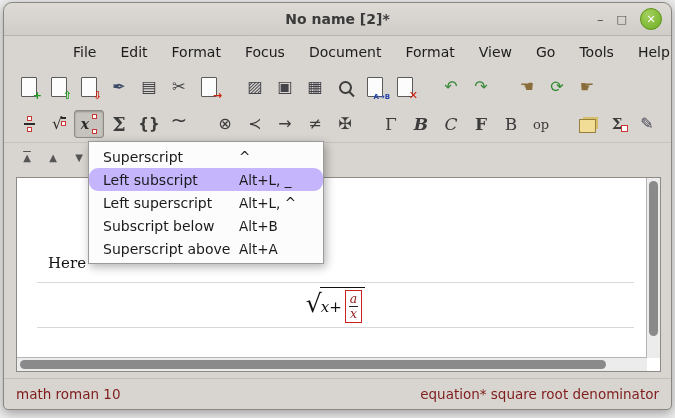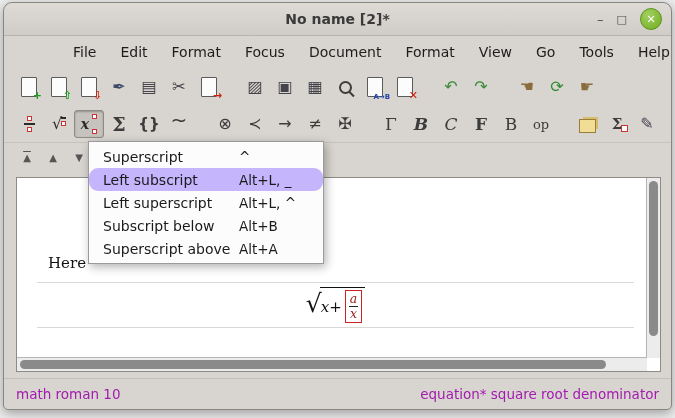--- a/index.html
+++ b/index.html
@@ -78,21 +78,21 @@
   .hthumb{position:absolute;top:2px;bottom:2px;left:3px;width:93%;background:#8a8a8a;border-radius:5px;}
 
   
   .dropdown{position:absolute;left:84px;top:138px;width:234px;background:#fcfcfc;border:1px solid #9a9a9a;box-shadow:2px 3px 9px rgba(0,0,0,.3);padding:3px 0;z-index:60;}
   .dd-item{display:flex;align-items:center;height:23px;padding:0 10px 0 14px;font-size:14px;color:#1a1a1a;}
   .dd-item.selected{background:#c4b5fd;border-radius:9px;}
   .dd-label{flex:1;}
   .dd-shortcut{width:74px;text-align:left;font-size:13.5px;}
 
   
-  .statusbar{flex:0 0 30px;display:flex;align-items:center;justify-content:space-between;padding:0 12px;font-size:13.5px;color:#a21caf;border-top:1px solid #c2beb9;}
+  .statusbar{flex:0 0 30px;display:flex;align-items:center;justify-content:space-between;padding:0 12px;font-size:13.5px;color:#7f1d1d;border-top:1px solid #c2beb9;}
 </style>
 </head>
 <body>
 
 <div class="stage">
   <div class="window">
 
     <div class="titlebar">
       <div class="title">No name [2]*</div>
       <div class="controls">

